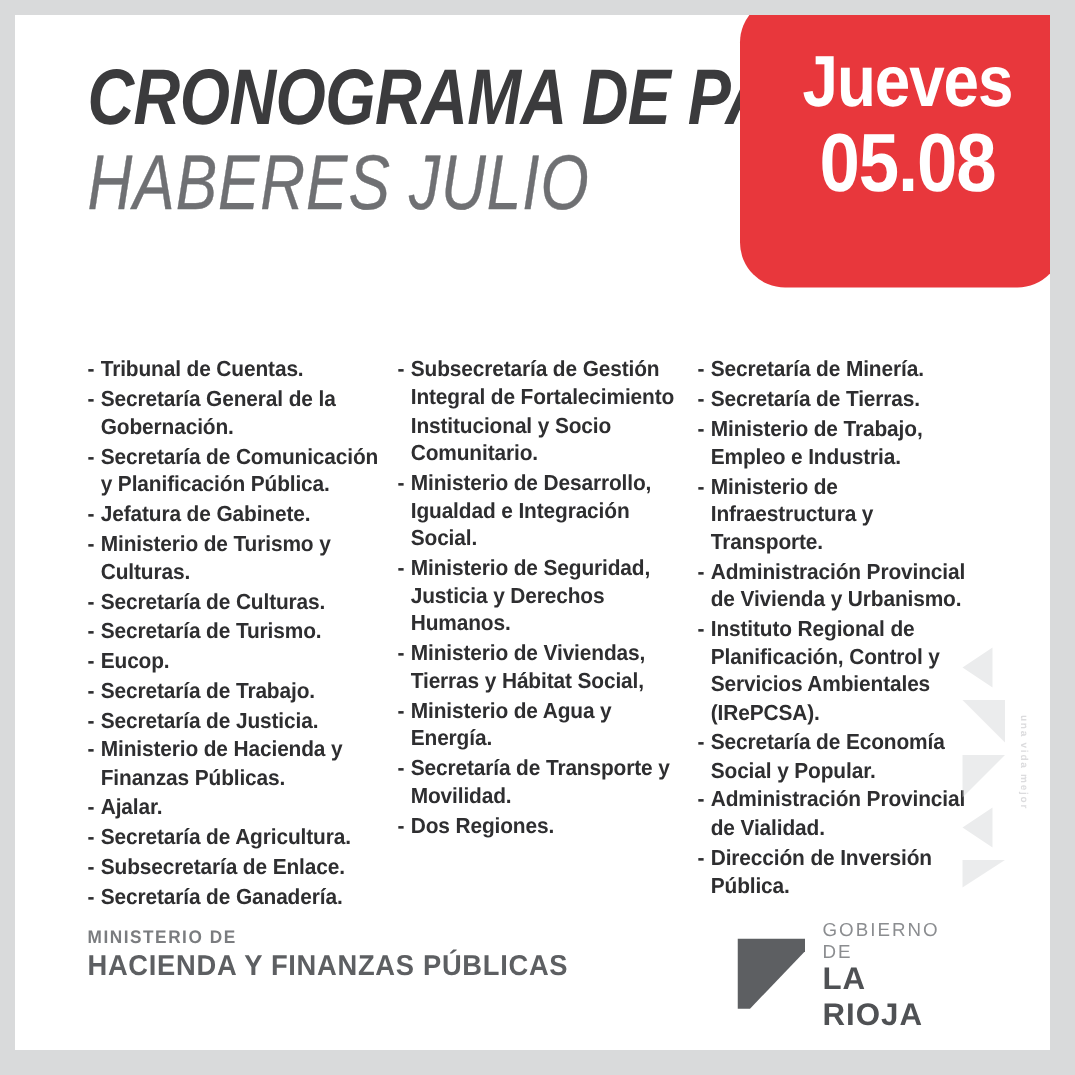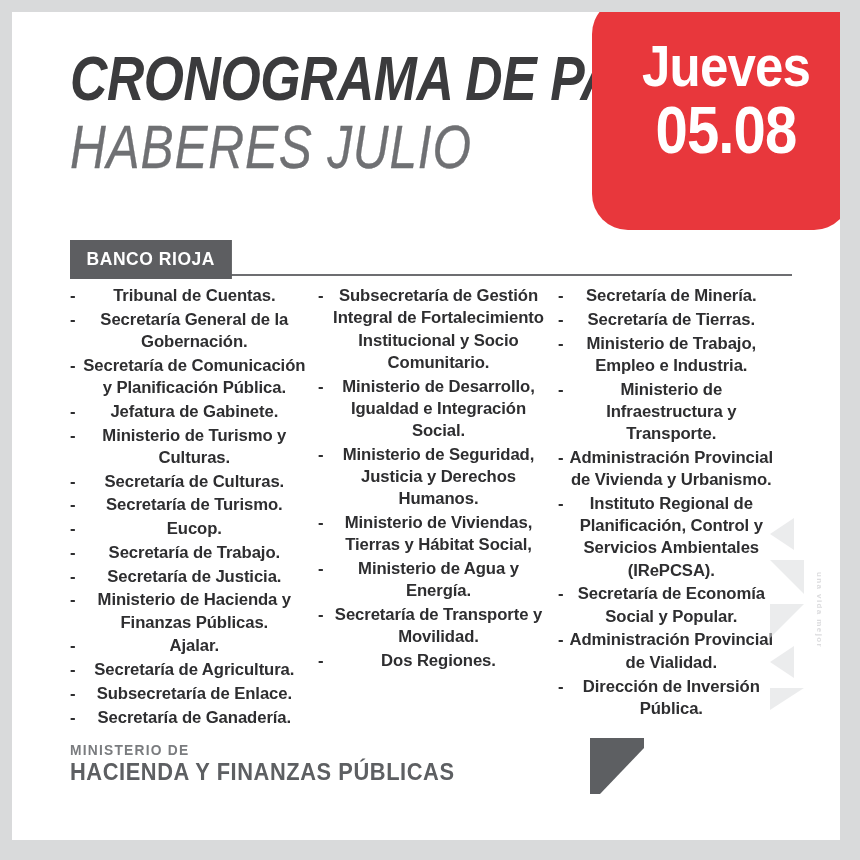--- a/index.html
+++ b/index.html
@@ -125,21 +125,20 @@
   }
 
   
   #columns {
     position: absolute;
     left: 58px;
     top: 272px;
     width: 740px;
     display: flex;
     gap: 0px;
-    text-align: center;
   }
   .col { }
   #col-1 { width: 248px; }
   #col-2 { width: 225px; }
   #col-3 { width: 240px; }
 
   .entry {
     position: relative;
     font-family: "Liberation Sans Narrow", "Liberation Sans", sans-serif;
     font-weight: 700;
@@ -255,24 +254,20 @@
 
     <div id="date-badge" style="background: rgb(232, 55, 60);">
       <div id="date-badge-inner">
         <div class="badge-line" id="badge-day">Jueves</div>
         <div class="badge-line" id="badge-date">05.08</div>
       </div>
     </div>
 
   </div>
 
-  <div id="bank-row">
-    <div id="bank-rule"></div>
-    <div id="bank-tag" style="background: rgb(93, 94, 97);">BANCO RIOJA</div>
-  </div>
 
   <div id="columns">
     <div class="col" id="col-1">
         <div class="entry">Tribunal de Cuentas.</div>
         <div class="entry">Secretaría General de la Gobernación.</div>
         <div class="entry">Secretaría de Comunicación y Planificación Pública.</div>
         <div class="entry">Jefatura de Gabinete.</div>
         <div class="entry">Ministerio de Turismo y Culturas.</div>
         <div class="entry">Secretaría de Culturas.</div>
         <div class="entry">Secretaría de Turismo.</div>
@@ -326,17 +321,21 @@
       <div id="ministry-line1">MINISTERIO DE</div>
       <div id="ministry-line2">HACIENDA Y FINANZAS PÚBLICAS</div>
     </div>
 
     <div id="gov-logo">
       <div id="gov-mark">
         <svg width="54" height="60" viewBox="0 0 54 60" aria-hidden="true">
           <polygon points="0,2 54,2 54,12 10,58 0,58" fill="#5d5f62"></polygon>
         </svg>
       </div>
+      <div id="gov-text">
+        <div id="gov-line1">GOBIERNO DE</div>
+        <div id="gov-line2">LA RIOJA</div>
+      </div>
     </div>
 
   </div>
 
 </div>
 
 </body></html>

